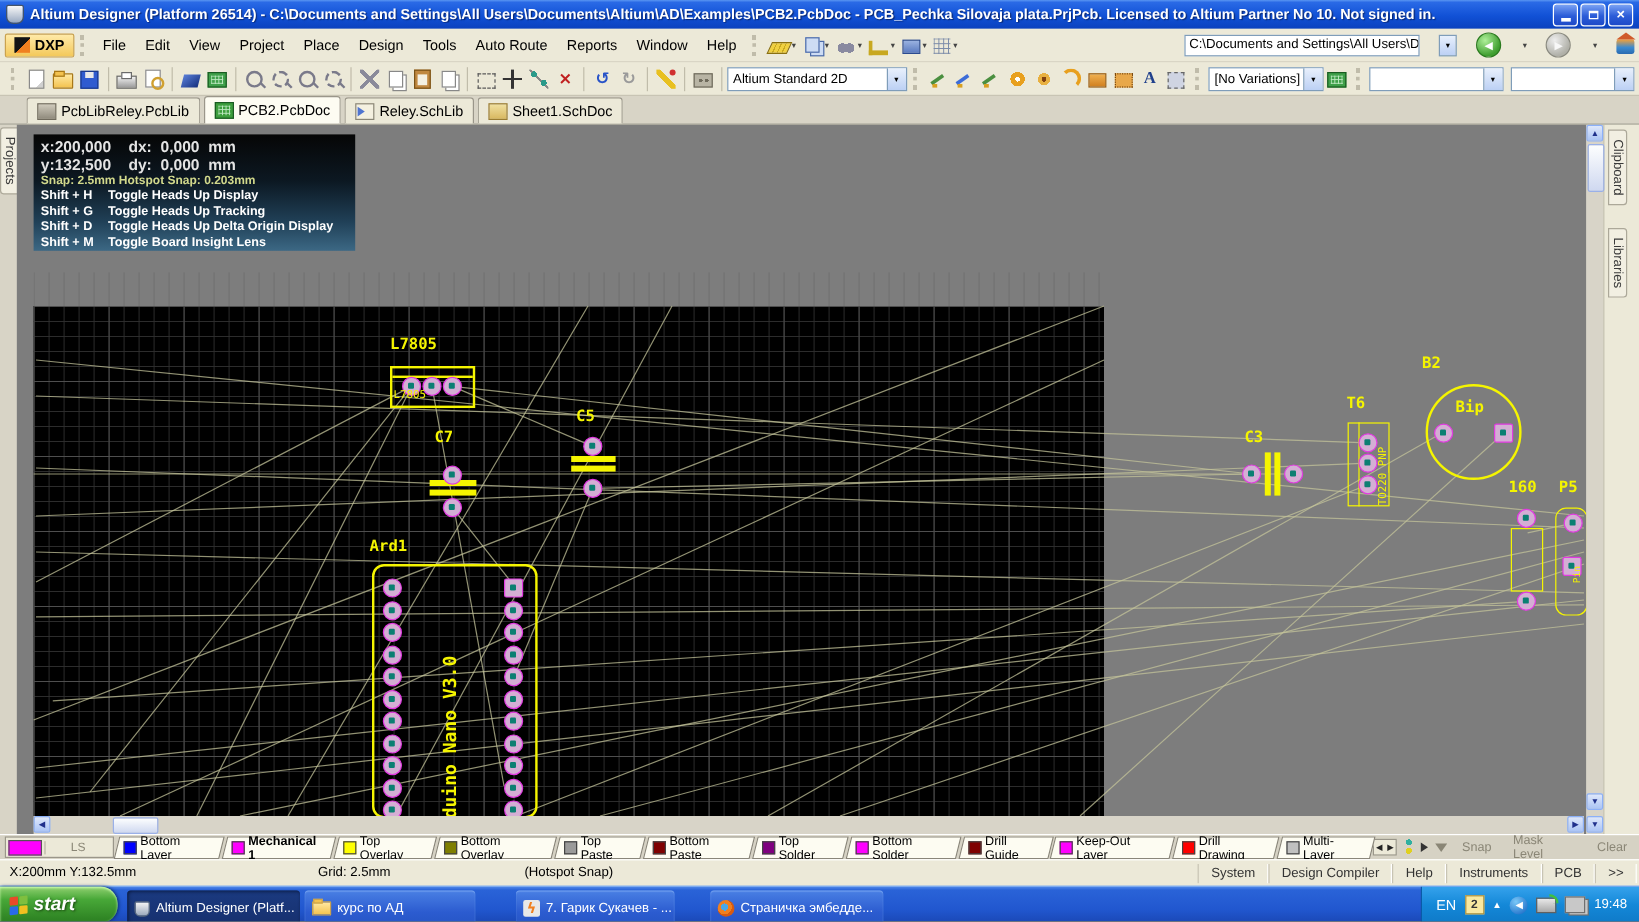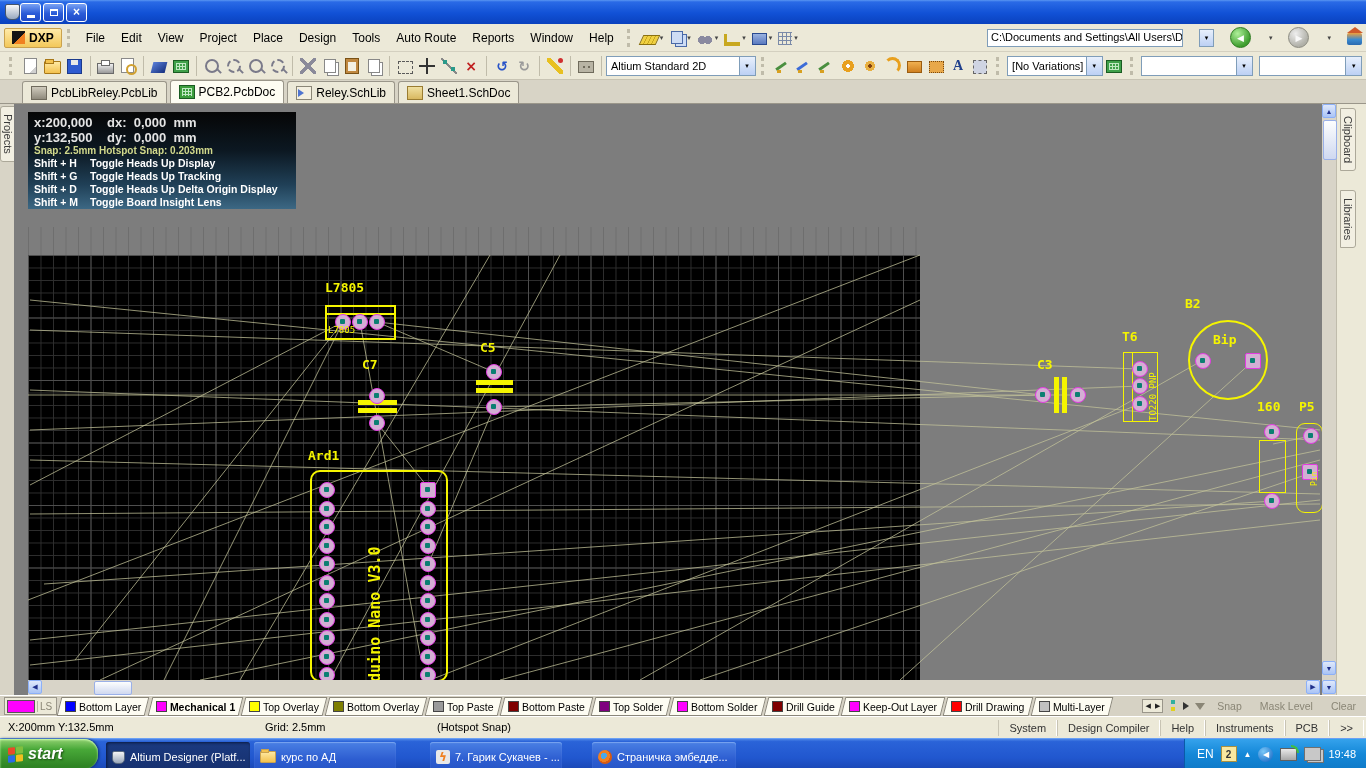--- a/index.html
+++ b/index.html
@@ -167,21 +167,21 @@
     align-items:center;justify-content:center;box-sizing:border-box;z-index:7;}
   .sthumb{position:absolute;background:linear-gradient(#fdfefe,#cfd8f0);border:1px solid #9ab0e8;border-radius:2px;z-index:7;}
   #hscroll{position:absolute;left:14px;top:576px;width:1292px;height:15px;background:#d8d4c8;z-index:6;}
   #vscroll{position:absolute;left:1322px;top:0;width:14px;height:591px;background:#d8d4c8;z-index:6;}
   #panelstrip{position:absolute;left:1336px;top:0;width:30px;height:591px;background:#ece9d8;border-left:1px solid #c0bcac;}
   
   #layerbar{position:absolute;left:0;top:695px;width:1366px;height:21px;background:#d6d2c4;
     border-top:1px solid #fff;display:flex;align-items:center;padding:0 4px;box-sizing:border-box;font-size:10.5px;}
   #ls-box{display:flex;align-items:center;border:1px solid #9a968a;background:#ece9d8;height:16px;padding:0 2px;gap:2px;}
   #ls-swatch{width:26px;height:11px;border:1px solid #555;}
-  #ls-label{color:#8a8676;font-size:10px;padding:0 2px;border-left:1px solid #b8b4a4;}
+  #ls-label{color:#8a8676;font-size:10px;padding:0 21px;border-left:1px solid #b8b4a4;}
   .ltab{display:flex;align-items:center;gap:3px;background:#fdfcf2;border:1px solid #8a867a;
     padding:1px 5px;margin-left:2px;transform:skewX(-14deg);height:15px;}
   .ltab>*{transform:skewX(14deg);}
   .ltab.active{font-weight:bold;}
   .lsw{width:9px;height:9px;border:1px solid #444;flex:none;}
   .lctrl{margin-left:auto;display:flex;align-items:center;gap:6px;color:#8a8676;}
   .lctrl .btn{padding:1px 6px;}
   .arrpair{display:flex;border:1px solid #9a968a;background:#ece9d8;font-size:7px;color:#222;}
   .arrpair span{padding:2px 2px;}
   .funnel{width:0;height:0;border-left:5px solid transparent;border-right:5px solid transparent;border-top:7px solid #8a8676;}
@@ -232,20 +232,21 @@
   .tr-mon{width:15px;height:12px;background:#c8c8c8;border:1px solid #707070;box-shadow:3px 2px 0 -1px #c8c8c8,3px 2px 0 0 #707070;}
   .clock{font-size:11px;text-align:right;}
 </style>
 </head>
 <body>
 
 <div id="screen">
 
   <div id="titlebar">
     <span class="app-icon"></span>
+    <span class="title-text">Altium Designer (Platform 26514) - C:\Documents and Settings\All Users\Documents\Altium\AD\Examples\PCB2.PcbDoc - PCB_Pechka Silovaja plata.PrjPcb. Licensed to Altium Partner No 10. Not signed in.</span>
     <span class="winbtns">
       <span class="wbtn">
           <span class="bar"></span>
         </span>
       <span class="wbtn">
           <span class="rest"></span>
         </span>
       <span class="wbtn">×</span>
     </span>
   </div>

